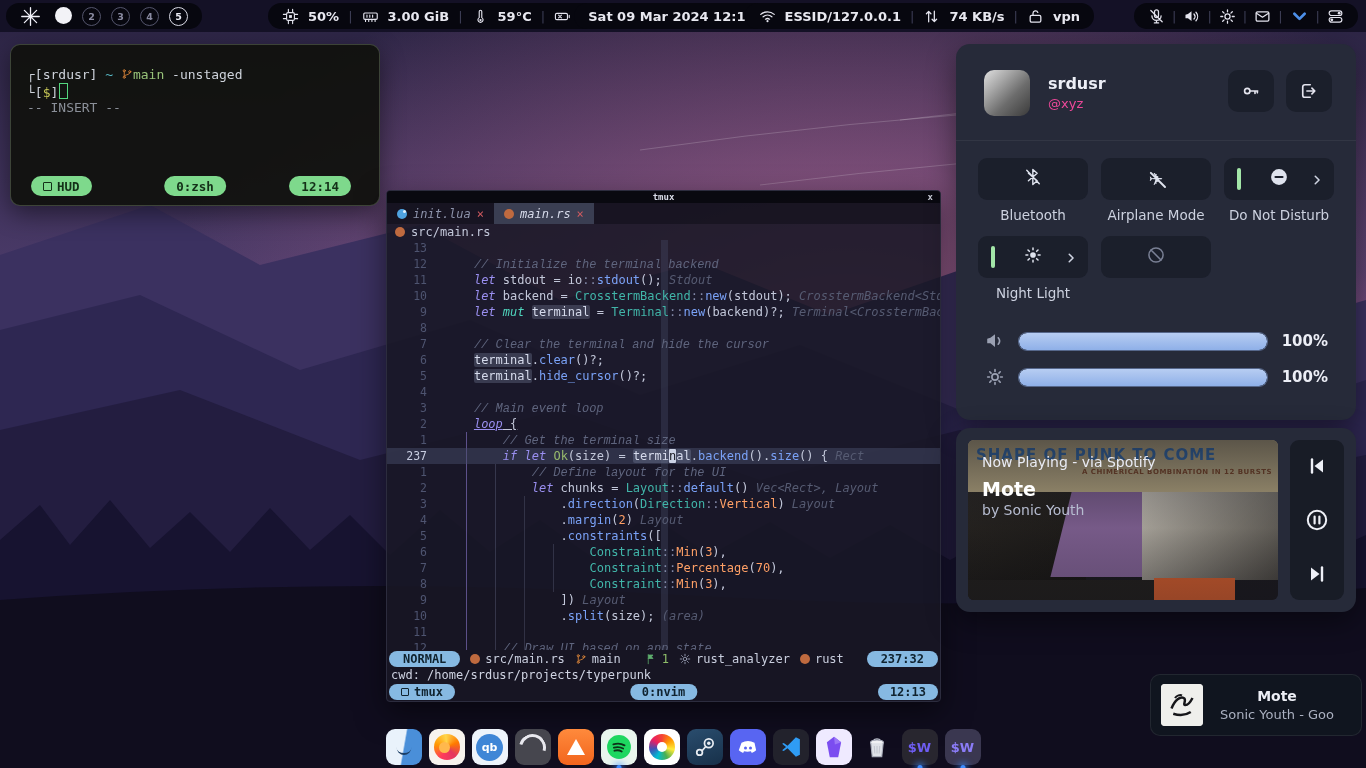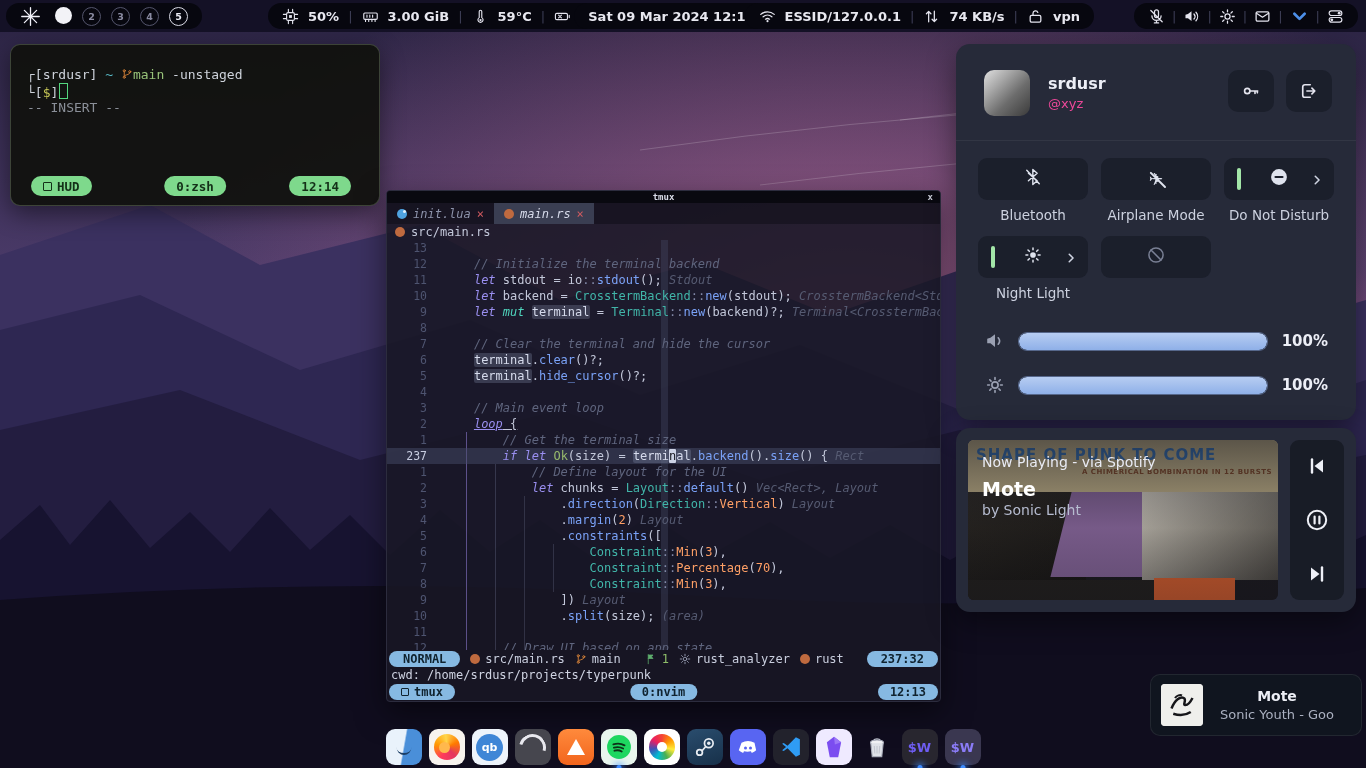--- a/index.html
+++ b/index.html
@@ -53,21 +53,21 @@
   .fi-lua{background:#4fa3e0;} .fi-lua::after{content:"";position:absolute;width:3px;height:3px;border-radius:50%;background:#e2f1fb;top:1px;right:1px;}
   .fi-rust{background:#bf6a3f;}
   #winbar{position:absolute;top:33px;left:0;right:0;height:16px;display:flex;align-items:center;gap:6px;
     padding-left:8px;font-size:12px;color:#c3c8da;}
   #code-wrap{position:absolute;top:49px;left:0;right:0;bottom:51px;overflow:hidden;font-size:12px;line-height:16px;}
   .code-line{display:flex;height:16px;white-space:pre;position:relative;z-index:2;}
   .code-line.current{background:rgba(70,76,104,.5);}
   .lnum{flex:none;width:40px;text-align:right;padding-right:8px;color:#4e5470;font-size:11.5px;}
   .code-line.current .lnum{color:#c8cde0;}
   .ltext{flex:1;padding-left:10px;overflow:hidden;}
-  .tk-tx{color:#c3c8da;} .tk-cm{color:#5f657e;font-style:italic;} .tk-kw{color:#9a8ff0;font-style:italic;}
+  .tk-tx{color:#c3c8da;} .tk-cm{color:#5f657e;font-style:italic;font-family:Liberation Mono, monospace;} .tk-kw{color:#9a8ff0;font-style:italic;}
   .tk-kwu{color:#9a8ff0;font-style:italic;text-decoration:underline;} .tk-txu{color:#c3c8da;text-decoration:underline;}
   .tk-mu{color:#4fd6be;font-style:italic;} .tk-ty{color:#41b5a9;} .tk-fn{color:#7aa2f7;} .tk-en{color:#ffa066;}
   .tk-nu{color:#ff9e64;} .tk-gr{color:#98bb6c;} .tk-pu{color:#8289a8;} .tk-hi{color:#565b72;font-style:italic;}
   .tk-wh{color:#d6dbec;background:rgba(140,150,180,.28);border-radius:2px;}
   .tk-cu{color:#16171f;background:#ccd2e5;border-radius:1px;}
   .guide{position:absolute;width:1px;z-index:1;}
   #cursorcol{position:absolute;top:0;bottom:0;z-index:0;background:rgba(80,86,116,.3);}
   #statusline{position:absolute;bottom:34px;left:0;right:0;height:17px;display:flex;align-items:center;
     font-size:12px;color:#c9cede;gap:10px;padding:0 2px;}
   .sl-pill{height:16px;border-radius:8px;background:#86b9e2;color:#10232f;font-weight:700;
@@ -96,21 +96,21 @@
   .qt-cell{display:flex;flex-direction:column;align-items:center;}
   .qt-btn{width:110px;height:42px;border-radius:9px;background:#1b1f2b;display:flex;align-items:center;
     justify-content:center;position:relative;color:#dfe3ee;cursor:pointer;}
   .qt-btn svg{width:20px;height:20px;}
   .qt-bar{position:absolute;left:13px;top:10px;width:4px;height:22px;border-radius:2px;background:#a3e6a8;}
   .qt-chev{position:absolute;right:10px;top:14px;width:14px;height:14px;color:#cfd4e2;}
   .qt-chev svg{width:100%;height:100%;}
   .qt-label{margin-top:7px;font-size:13.5px;color:#ccd1df;height:17px;text-align:center;white-space:nowrap;}
   .glyph-plane{font-size:17px;line-height:1;position:relative;font-family:"DejaVu Sans",sans-serif;}
   .glyph-plane i{position:absolute;left:-2px;top:8px;width:22px;height:1.8px;background:#dfe3ee;transform:rotate(45deg);border-radius:1px;}
-  #slider-list{position:absolute;left:28px;top:286px;width:344px;display:flex;flex-direction:column;gap:22px;justify-content:flex-end;}
+  #slider-list{position:absolute;left:28px;top:286px;width:344px;display:flex;flex-direction:column;gap:14px;justify-content:flex-end;}
   .slider-row{display:flex;align-items:center;gap:12px;}
   .slider-ic{width:22px;height:22px;color:#9aa0b2;flex:none;}
   .slider-ic svg{width:100%;height:100%;}
   .slider-track{flex:1;height:17px;border-radius:9px;border:1.5px solid rgba(96,116,156,.85);
     background:#1b1f2b;overflow:hidden;cursor:pointer;}
   .slider-fill{height:100%;border-radius:8px;background:linear-gradient(180deg,#b7cdf2,#8fb0e8);}
   .slider-val{width:48px;text-align:right;font-size:15px;font-weight:700;color:#eceef6;flex:none;}
   
   #media{position:absolute;left:956px;top:428px;width:400px;height:184px;background:#262a39;border-radius:14px;
     z-index:20;box-shadow:0 10px 30px rgba(0,0,0,.45);}
@@ -563,21 +563,21 @@
           <div class="art-sub">A CHIMERICAL BOMBINATION IN 12 BURSTS</div>
         </div>
       <div class="art-dark"></div>
       <div class="art-purple"></div>
       <div class="art-photo"></div>
       <div class="art-strip"></div>
       <div class="art-orange"></div>
       <div class="art-overlay"></div>
       <div id="np-label">Now Playing - via Spotify</div>
       <div id="np-title">Mote</div>
-      <div id="np-artist">by Sonic Light</div>
+      <div id="np-artist">by Sonic Youth</div>
     </div>
     <div id="media-controls">
         <div class="mc-btn"><svg viewBox="0 0 24 24" fill="none" stroke="currentColor" stroke-width="1.8" stroke-linecap="round" stroke-linejoin="round">
             <path d="M7 5.5v13" stroke-width="2.4"></path>
             <path d="M18 5.5 9.5 12l8.5 6.5Z" fill="currentColor" stroke="none"></path>
           </svg></div>
         <div class="mc-btn"><svg viewBox="0 0 24 24" fill="none" stroke="currentColor" stroke-width="1.8" stroke-linecap="round" stroke-linejoin="round">
             <circle cx="12" cy="12" r="9.2" stroke-width="2"></circle>
             <path d="M9.6 8.6v6.8M14.4 8.6v6.8" stroke-width="2.2"></path>
           </svg></div>

